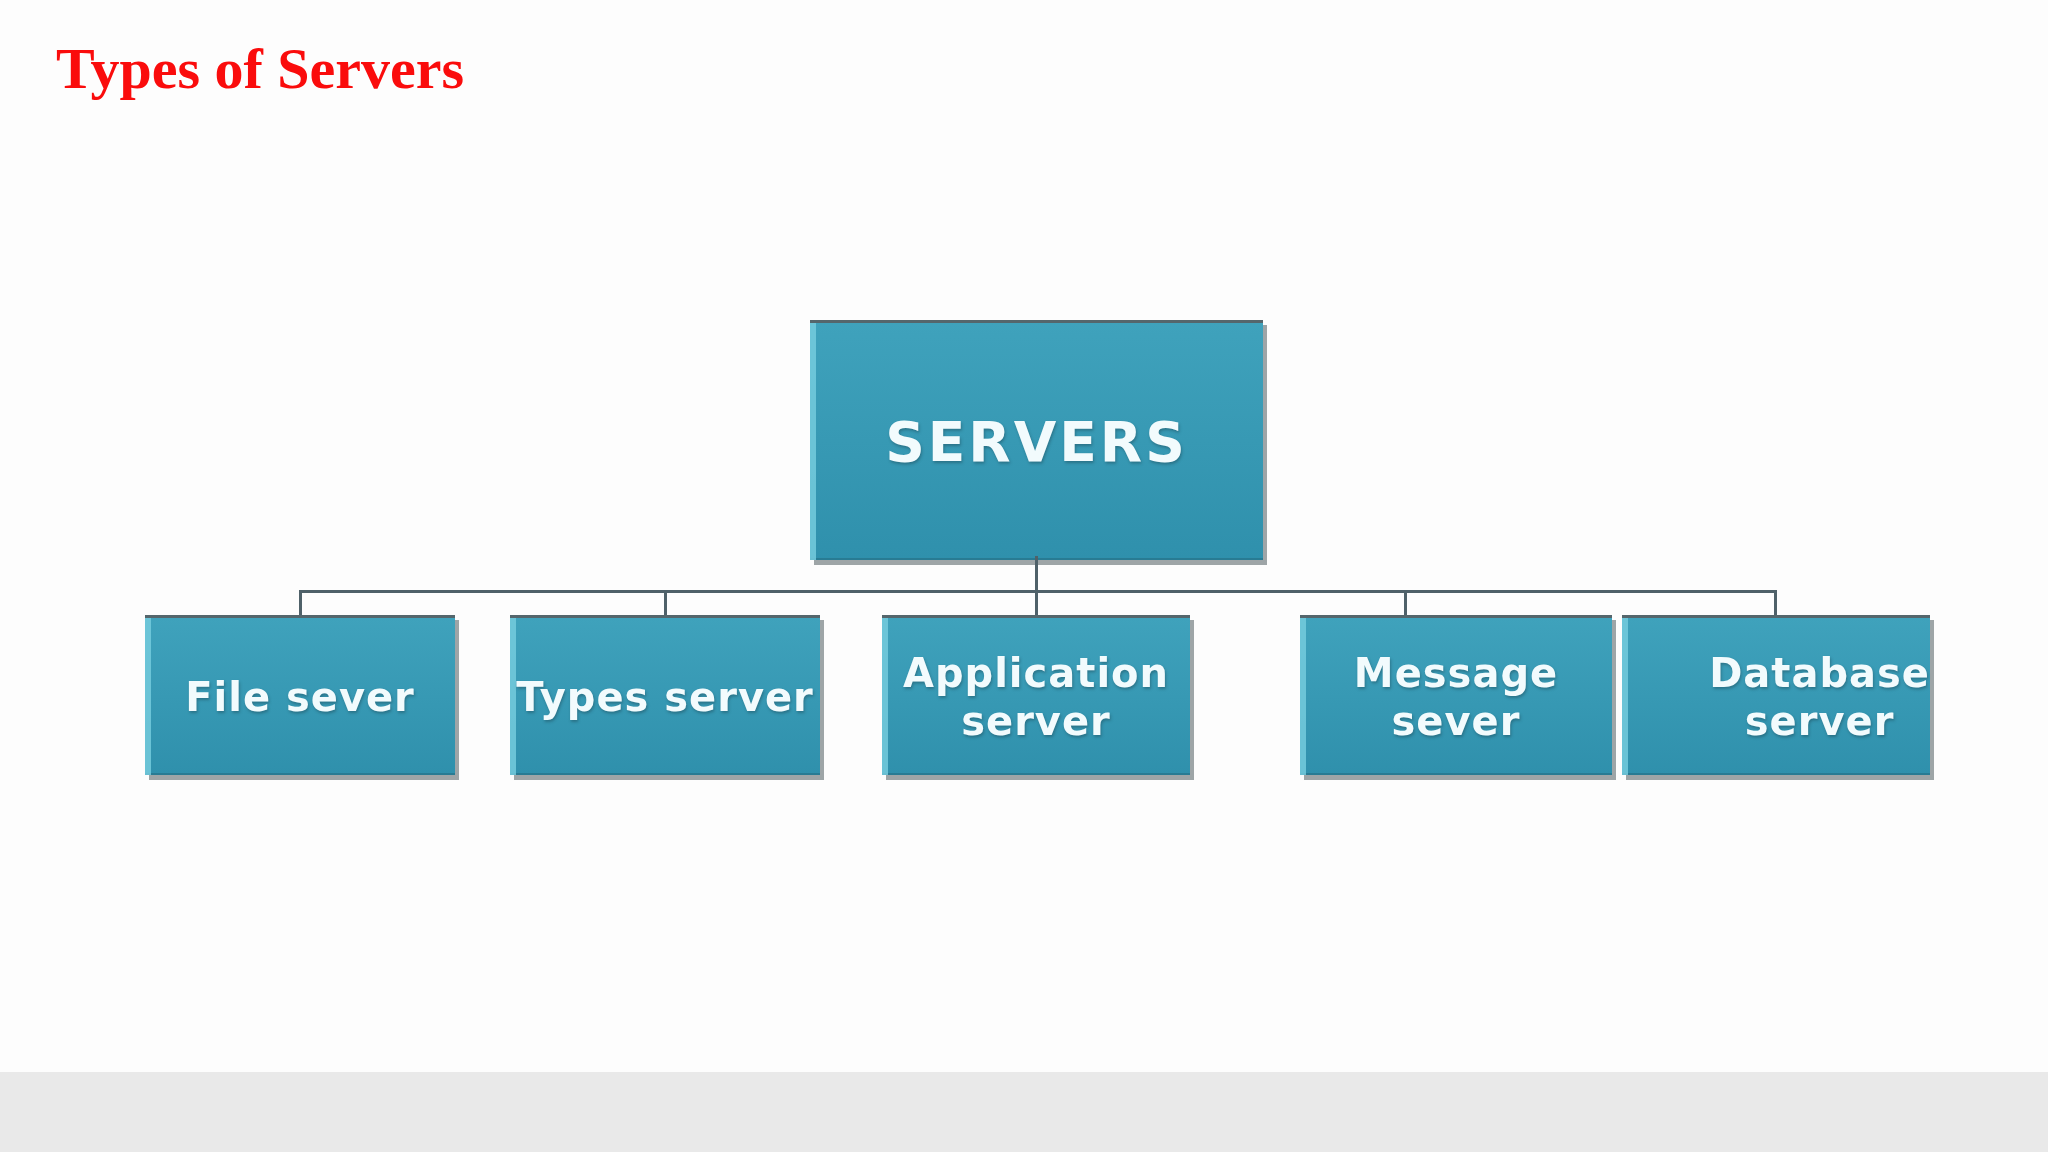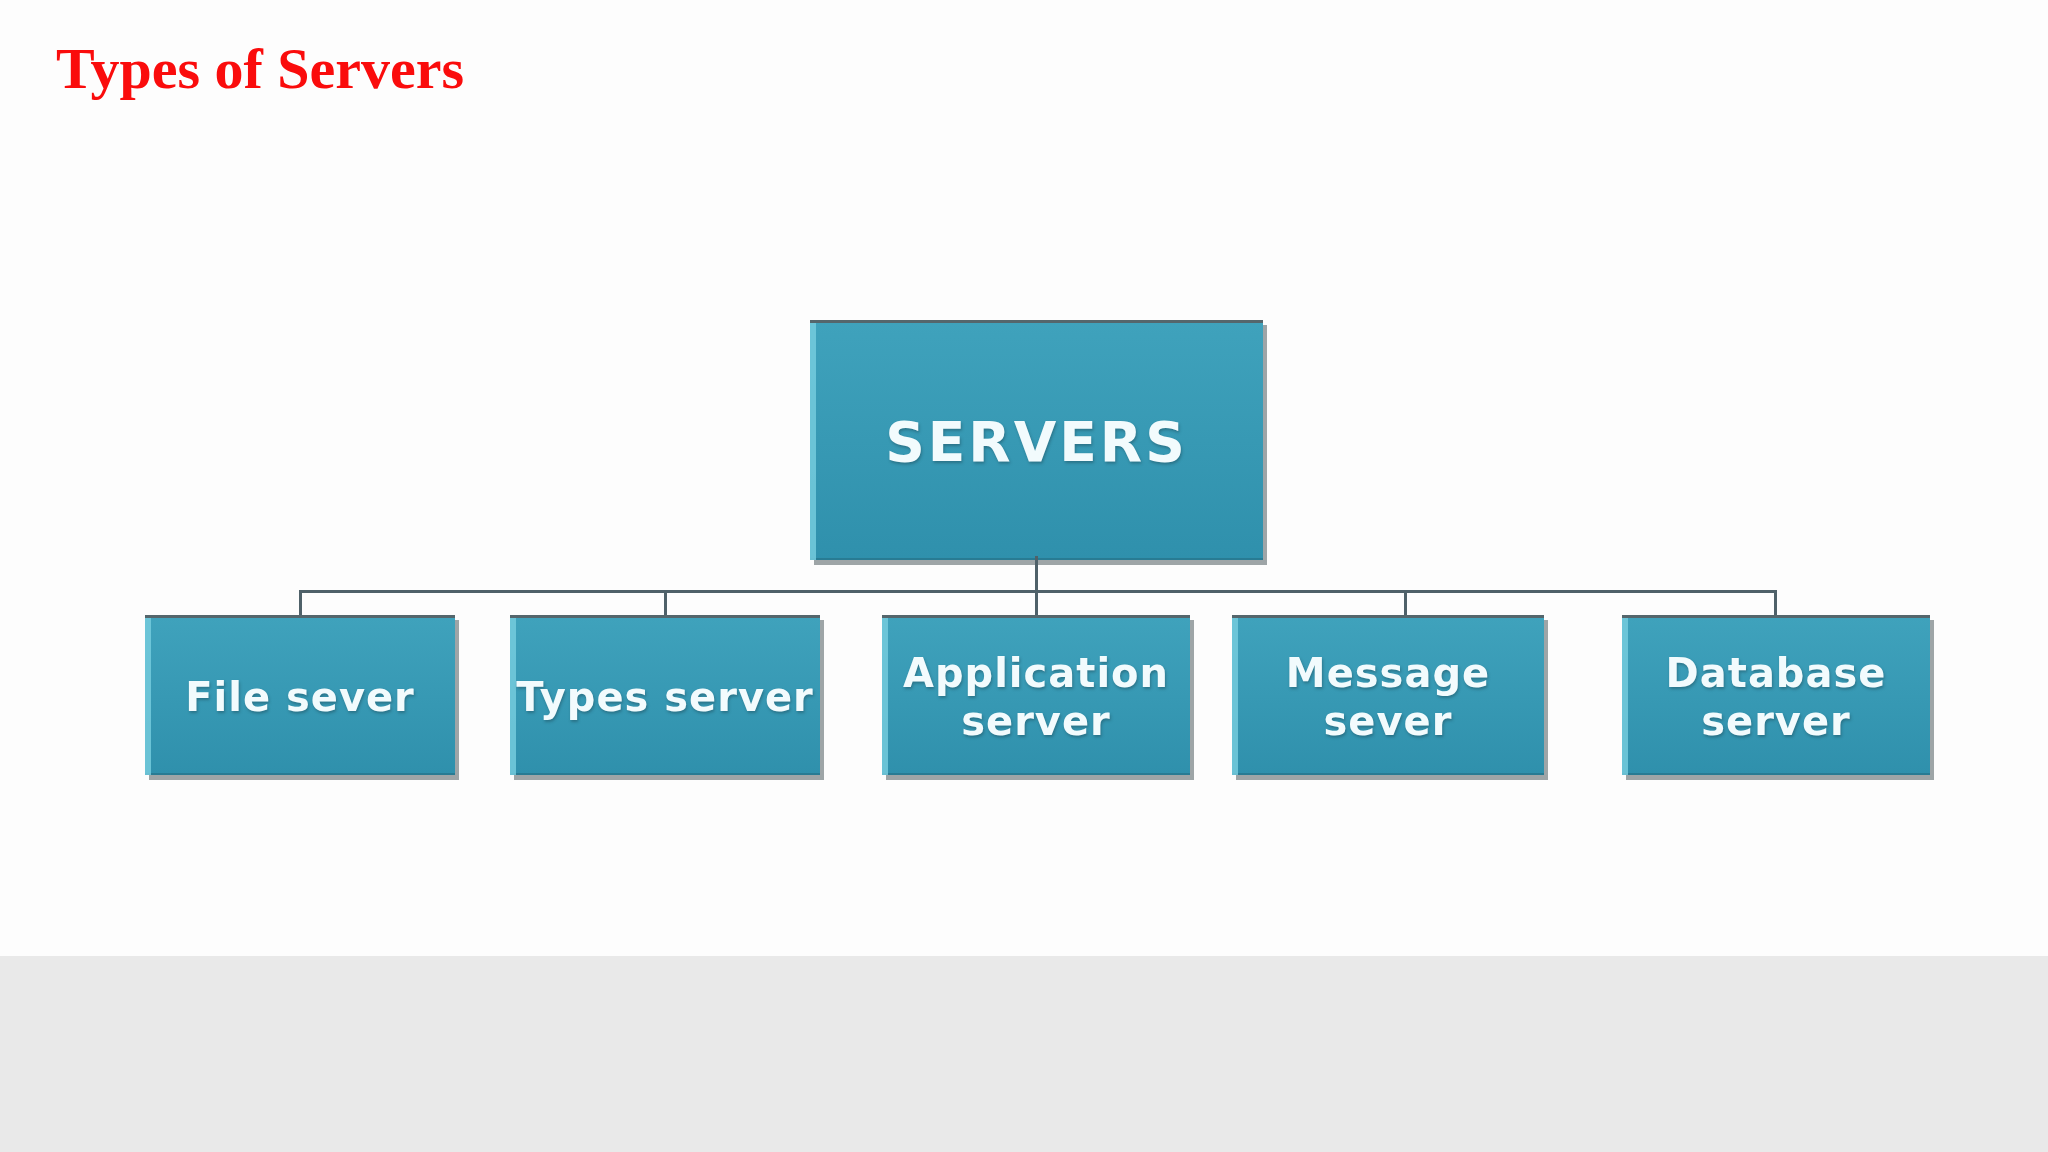--- a/index.html
+++ b/index.html
@@ -14,21 +14,21 @@
     --background:#fdfdfd;
   }
   html,body{margin:0;padding:0;}
   body{
     background:#e9e9e9;
     font-family:"DejaVu Sans", sans-serif;
   }
   .canvas{
     position:relative;
     width:2048px;
-    height:956px;
+    height:1072px;
     background:var(--background);
     overflow:hidden;
   }
   .title{
     position:absolute;
     left:56px;
     top:36px;
     margin:0;
     font-family:"Liberation Serif", serif;
     font-weight:bold;
@@ -61,22 +61,22 @@
     font-size:55px;
     letter-spacing:3px;
   }
   .box.child{
     top:615px; height:157px;
     font-size:40px;
   }
   .box.c0{left:145px;  width:310px;}
   .box.c1{left:510px;  width:310px;}
   .box.c2{left:882px;  width:308px;justify-content:center;}
-  .box.c3{left:1232px; width:312px;}
-  .box.c4{left:1622px; width:308px;}
+  .box.c3{left:1300px; width:312px;}
+  .box.c4{left:1622px; width:308px;justify-content:flex-end;}
   .line{
     position:absolute;
     background:var(--line);
   }
   .stem-root{left:1035px; top:556px; width:3px; height:37px;}
   .hbar{left:299px; top:590px; width:1478px; height:3px;}
   .stem{top:592px; width:3px; height:25px;}
   .s0{left:299px;}
   .s1{left:664px;}
   .s2{left:1035px;}

